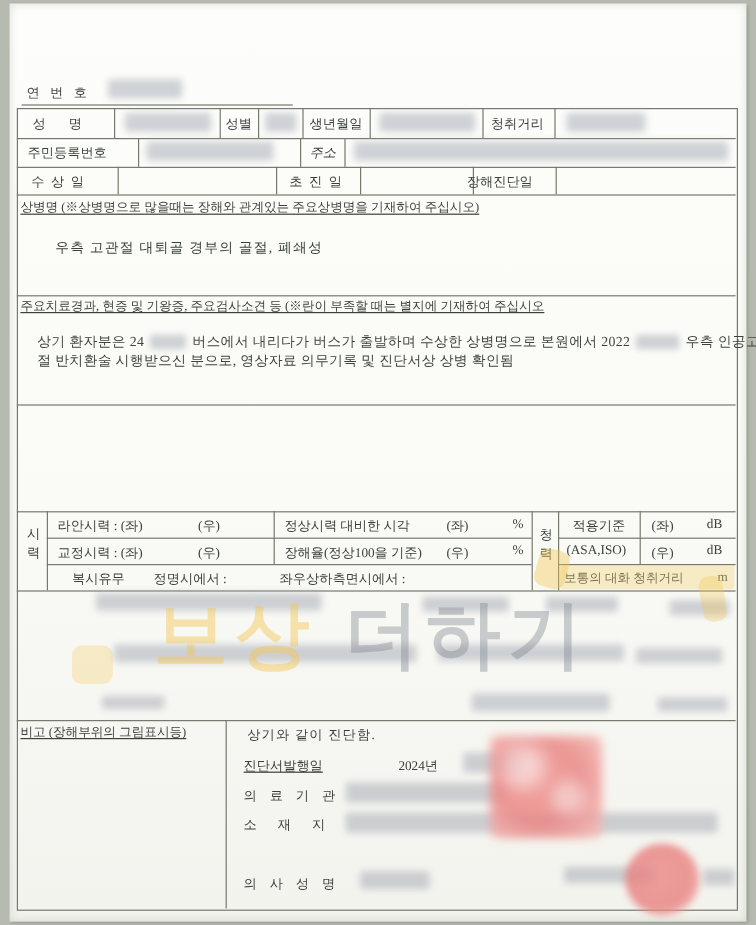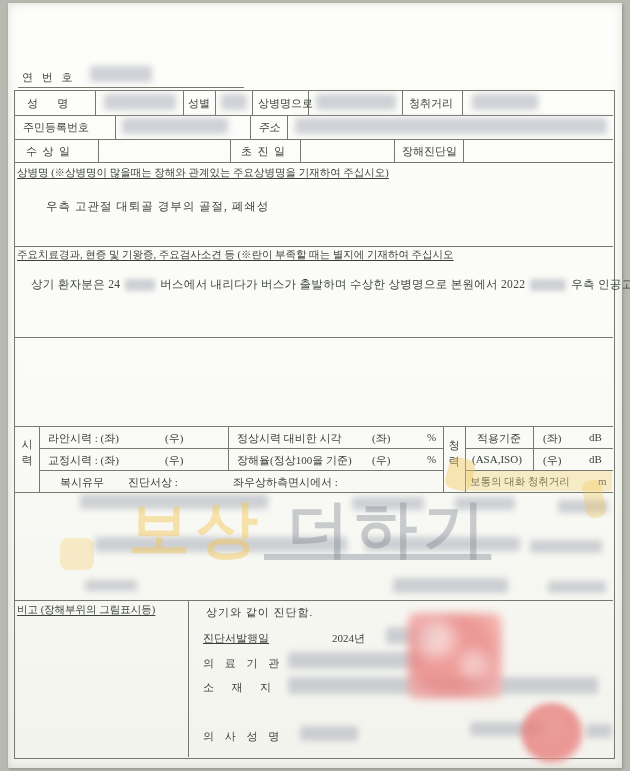--- a/index.html
+++ b/index.html
@@ -29,21 +29,21 @@
   .vert { writing-mode:vertical-rl; text-orientation:upright; letter-spacing:5px; }
   .para { font-size:11.5px; letter-spacing:.3px; }
   .para1 { position:absolute; left:31px; top:277px; display:flex; align-items:center; gap:5px; white-space:nowrap; }
   .para2 { position:absolute; left:31px; top:293px; white-space:nowrap; }
   .wm {
     position:absolute; left:128px; top:487px;
     font-family:"Liberation Sans", sans-serif; font-weight:bold;
     font-size:62px; letter-spacing:6px; white-space:nowrap; z-index:4;
   }
   .wm .y { color:rgba(243,198,80,.45); }
-  .wm .g { color:rgba(128,134,144,.40);text-decoration:underline; }
+  .wm .g { color:rgba(128,134,144,.40); }
   .blob { position:absolute; background:rgba(243,198,80,.40); border-radius:8px; z-index:3; }
   .stamp-square {
     position:absolute; left:408px; top:613px; width:94px; height:86px; border-radius:8px;
     background:
       radial-gradient(circle at 30% 30%, rgba(255,255,255,.55) 0 10%, transparent 30%),
       radial-gradient(circle at 70% 60%, rgba(255,255,255,.45) 0 8%, transparent 25%),
       radial-gradient(circle at 45% 45%, #ef908c 0%, #ea8886 50%, #f2a6a2 75%, #f7c6c2 100%);
     filter:blur(4px); opacity:.85; z-index:5;
   }
   .stamp-round {
@@ -97,54 +97,55 @@
   <div class="vline" style="left:228px; top:426px; height:44px;"></div>
   <div class="vline" style="left:443px; top:426px; height:66px;"></div>
   <div class="vline" style="left:465px; top:426px; height:66px;"></div>
   <div class="vline" style="left:533px; top:426px; height:44px;"></div>
   <div class="vline" style="left:188px; top:600px; height:157px;"></div>
 
   <div class="t" style="left:27px; top:96px;">성&nbsp;&nbsp;&nbsp;&nbsp;&nbsp;&nbsp;&nbsp;명</div>
   <div class="redact" style="left:104px; top:94px; width:72px; height:16px;"></div>
   <div class="t" style="left:188px; top:96px;">성별</div>
   <div class="redact" style="left:221px; top:94px; width:26px; height:16px;"></div>
-  <div class="t" style="left:258px; top:96px;">상병명으로</div>
+  <div class="t" style="left:258px; top:96px;">생년월일</div>
   <div class="redact" style="left:316px; top:94px; width:80px; height:16px;"></div>
   <div class="t" style="left:409px; top:96px;">청취거리</div>
   <div class="redact" style="left:472px; top:94px; width:66px; height:16px;"></div>
 
   <div class="t" style="left:23px; top:120px;">주민등록번호</div>
   <div class="redact" style="left:122px; top:118px; width:106px; height:16px;"></div>
   <div class="t" style="left:258px; top:120px;font-style:italic;">주소</div>
   <div class="redact" style="left:295px; top:118px; width:312px; height:16px;"></div>
 
   <div class="t" style="left:26px; top:144px;">수&nbsp;&nbsp;상&nbsp;&nbsp;일</div>
   <div class="t" style="left:241px; top:144px;">초&nbsp;&nbsp;진&nbsp;&nbsp;일</div>
-  <div class="t" style="left:402px; top:144px;font-family:Liberation Mono, monospace;">장해진단일</div>
+  <div class="t" style="left:389px; top:144px;font-family:Liberation Mono, monospace;">장해진단일</div>
 
-  <div class="t hd" style="left:17px; top:166px;">상병명 (※상병명이 많을때는 장해와 관계있는 주요상병명을 기재하여 주십시오)</div>
+  <div class="t hd" style="left:17px; top:166px;">상병명 (※상병명으로 많을때는 장해와 관계있는 주요상병명을 기재하여 주십시오)</div>
   <div class="t" style="left:46px; top:199px; font-size:11.5px; letter-spacing:1px;text-align:center;">우측 고관절 대퇴골 경부의 골절, 폐쇄성</div>
 
   <div class="t hd" style="left:17px; top:248px;">주요치료경과, 현증 및 기왕증, 주요검사소견 등 (※란이 부족할 때는 별지에 기재하여 주십시오</div>
   <div class="para para1">
     <span>상기 환자분은 24</span>
     <span class="inline-redact w30"></span>
     <span>버스에서 내리다가 버스가 출발하며 수상한 상병명으로 본원에서 2022</span>
     <span class="inline-redact w36"></span>
     <span>우측 인공고관</span>
   </div>
+  <div class="para para2">절 반치환술 시행받으신 분으로, 영상자료 의무기록 및 진단서상 상병 확인됨</div>
 
 
   <div class="t vert" style="left:19px; top:431px;">시력</div>
   <div class="t" style="left:48px; top:431px;">라안시력 : (좌)</div>
   <div class="t" style="left:165px; top:431px;">(우)</div>
   <div class="t" style="left:48px; top:453px;">교정시력 : (좌)</div>
   <div class="t" style="left:165px; top:453px;">(우)</div>
   <div class="t" style="left:60px; top:475px;">복시유무</div>
-  <div class="t" style="left:128px; top:475px;">진단서상 :</div>
+  <div class="t" style="left:128px; top:475px;">정명시에서 :</div>
   <div class="t" style="left:237px; top:431px;">정상시력 대비한 시각</div>
   <div class="t" style="left:372px; top:431px;">(좌)</div>
   <div class="t" style="left:427px; top:431px;">%</div>
   <div class="t" style="left:237px; top:453px;">장해율(정상100을 기준)</div>
   <div class="t" style="left:372px; top:453px;">(우)</div>
   <div class="t" style="left:427px; top:453px;">%</div>
   <div class="t" style="left:233px; top:475px;">좌우상하측면시에서 :</div>
   <div class="t vert" style="left:446px; top:432px;">청력</div>
   <div class="t" style="left:477px; top:431px;">적용기준</div>
   <div class="t" style="left:543px; top:431px;">(좌)</div>

